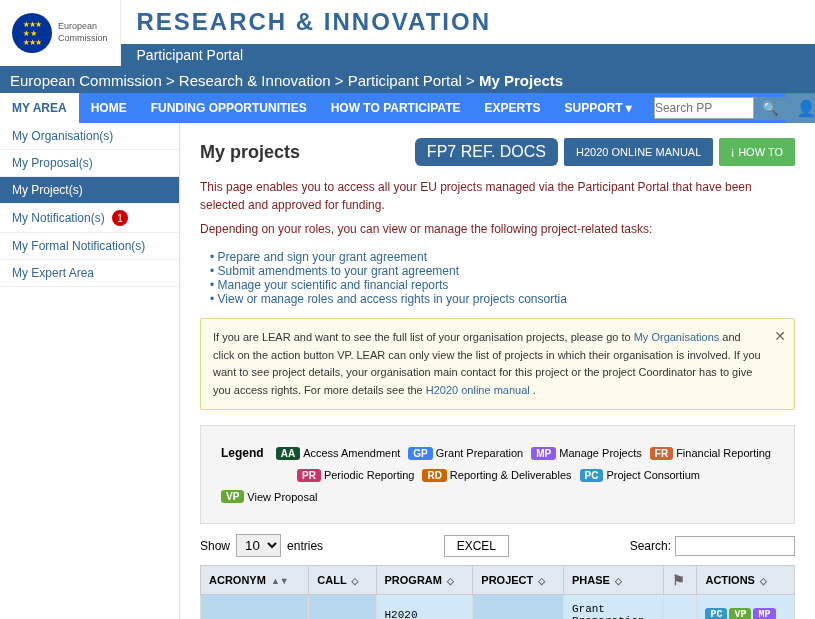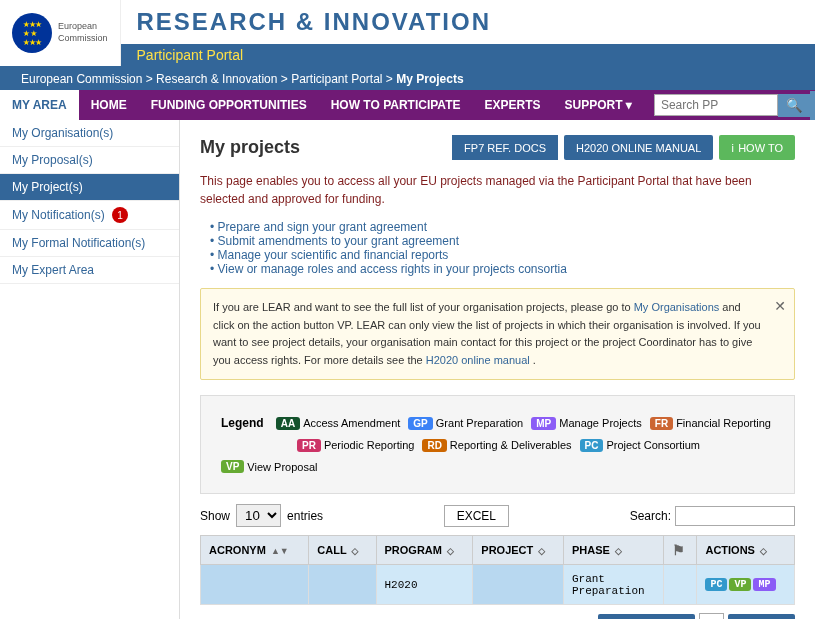--- a/index.html
+++ b/index.html
@@ -1,19 +1,19 @@
 <!DOCTYPE html>
 <html><head>
   <meta charset="utf-8">
   <style>
     * { box-sizing: border-box; margin: 0; padding: 0; }
     body { font-family: Arial, sans-serif; font-size: 12px; background: #fff; width: 815px; }
 
     
-    .nav-bar { background: #701a75; display: flex; align-items: center; padding: 0; justify-content: space-between; }
+    .nav-bar { background: #3b82f6; display: flex; align-items: center; padding: 0; justify-content: space-between; }
     .nav-tab { color: #fff; padding: 8px 12px; cursor: pointer; font-size: 12px; font-weight: bold; border: none; background: none; white-space: nowrap; }
     .nav-tab.active { background: #fff; color: #336699; }
     .nav-search { margin-left: 10px; display: flex; align-items: center; }
     .nav-search input { padding: 3px 6px; font-size: 12px; border: 1px solid #aaa; width: 100px; }
     .nav-search button { background: #5a8fba; border: none; color: #fff; padding: 3px 7px; cursor: pointer; }
     .nav-user { margin-left: auto; display: flex; align-items: center; }
     .nav-user-icon { background: #5a8fba; color: #fff; padding: 5px 10px; font-size: 16px; cursor: pointer; }
 
     
     .main-layout { display: flex; min-height: 400px; }
@@ -22,21 +22,21 @@
     .sidebar { width: 180px; background: #fff; border-right: 1px solid #ddd; flex-shrink: 0; }
     .sidebar-item { padding: 6px 12px; color: #336699; cursor: pointer; font-size: 12px; border-bottom: 1px solid #eee; position: relative; }
     .sidebar-item.active { background: #336699; color: #fff; }
     .sidebar-badge { background: #cc0000; color: #fff; border-radius: 50%; width: 16px; height: 16px; display: inline-flex; align-items: center; justify-content: center; font-size: 10px; margin-left: 4px; }
 
     
     .content { flex: 1; padding: 15px 20px; }
     .content-header { display: flex; align-items: center; justify-content: space-between; margin-bottom: 12px; }
     .content-title { font-size: 18px; color: #333; }
     .btn-group { display: flex; gap: 6px; }
-    .btn-fp7 { background: #336699; color: #fff; padding: 5px 12px; border: none; cursor: pointer; font-size: 11px; border-radius: 0; }
+    .btn-fp7 { background: #336699; color: #fff; padding: 5px 12px; border: none; cursor: pointer; font-size: 16px; border-radius: 6px; }
     .btn-h2020 { background: #336699; color: #fff; padding: 5px 12px; border: none; cursor: pointer; font-size: 11px; border-radius: 2px; }
     .btn-howto { background: #5cb85c; color: #fff; padding: 5px 12px; border: none; cursor: pointer; font-size: 11px; border-radius: 2px; display: flex; align-items: center; gap: 4px; }
 
     .content-desc { font-size: 12px; color: #7f1d1d; margin-bottom: 12px; line-height: 1.5; }
     .content-desc p { margin-bottom: 6px; }
     .content-links { margin-bottom: 12px; }
     .content-links ul { list-style: none; padding-left: 10px; }
     .content-links li::before { content: "• "; color: #336699; }
     .content-links a { color: #336699; text-decoration: none; font-size: 12px; }
 
@@ -84,21 +84,21 @@
     .page-btn { background: #336699; color: #fff; border: none; padding: 3px 10px; cursor: pointer; font-size: 12px; border-radius: 2px; }
     .page-current { border: 1px solid #aaa; padding: 3px 8px; font-size: 12px; background: #fff; }
 
     .ec-header { display: flex; align-items: stretch; background: #fff; border-bottom: 2px solid #336699; }
     .ec-logo-area { display: flex; align-items: center; padding: 8px 12px; border-right: 1px solid #eee; }
     .stars-circle { width: 40px; height: 40px; background: #003399; border-radius: 50%; display: flex; align-items: center; justify-content: center; color: #FFD700; font-size: 8px; letter-spacing: -1px; }
     .ec-text { font-size: 9px; color: #555; margin-left: 6px; line-height: 1.3; }
     .ri-title { padding: 8px 16px; }
     .ri-title h1 { font-size: 24px; color: #336699; font-weight: bold; letter-spacing: 2px; }
     .ri-subtitle { background: #336699; padding: 3px 16px; }
-    .ri-subtitle span { color: #fde047; font-size: 14px; }
+    .ri-subtitle span { color: #ffffff; font-size: 14px; }
   </style>
 </head>
 <body>
 
 <div class="ec-header">
   <div class="ec-logo-area">
     <div class="stars-circle">★★★<br>★ ★<br>★★★</div>
     <div class="ec-text">
       <span>European</span><br>
       <span>Commission</span>
@@ -107,33 +107,33 @@
   <div style="flex:1;">
     <div class="ri-title">
       <h1>RESEARCH &amp; INNOVATION</h1>
     </div>
     <div class="ri-subtitle">
       <span>Participant Portal</span>
     </div>
   </div>
 </div>
 
-<div style="background:#336699; padding:4px 21px; font-size:12px; color:#fff;">
+<div style="background:#336699; padding:4px 10px; font-size:15px; color:#fff;">
   <span>European Commission &gt; Research &amp; Innovation &gt; Participant Portal &gt; <strong>My Projects</strong></span>
 </div>
 
 <div class="nav-bar">
   <button class="nav-tab active">MY AREA</button>
   <button class="nav-tab">HOME</button>
   <button class="nav-tab">FUNDING OPPORTUNITIES</button>
   <button class="nav-tab">HOW TO PARTICIPATE</button>
   <button class="nav-tab">EXPERTS</button>
   <button class="nav-tab">SUPPORT ▾</button>
   <div class="nav-search">
-    <input type="text" style="padding: 3px 6px; font-size: 12px; border: 1px solid rgb(170, 170, 170); width: 124px;" placeholder="Search PP">
+    <input type="text" style="padding: 3px 0; font-size: 12px; border: 1px solid rgb(170, 170, 170); width: 100px;" placeholder="Search PP">
     <button style="background:#5a8fba; border:none; color:#fff; padding:4px 8px; cursor:pointer;">🔍</button>
   </div>
   <div class="nav-user">
     <div class="nav-user-icon">👤</div>
 
   </div>
 </div>
 
 <div class="main-layout">
 
@@ -158,20 +158,21 @@
         <button class="btn-h2020">H2020 ONLINE MANUAL</button>
         <button class="btn-howto">
           <span>ℹ</span>
           <span>HOW TO</span>
         </button>
       </div>
     </div>
 
     <div class="content-desc">
       <p>This page enables you to access all your EU projects managed via the Participant Portal that have been selected and approved for funding.</p>
+      <p>Depending on your roles, you can view or manage the following project-related tasks:</p>
     </div>
 
     <div class="content-links">
       <ul>
         <li><a href="#">Prepare and sign your grant agreement</a></li>
         <li><a href="#">Submit amendments to your grant agreement</a></li>
         <li><a href="#">Manage your scientific and financial reports</a></li>
         <li><a href="#">View or manage roles and access rights in your projects consortia</a></li>
       </ul>
     </div>

